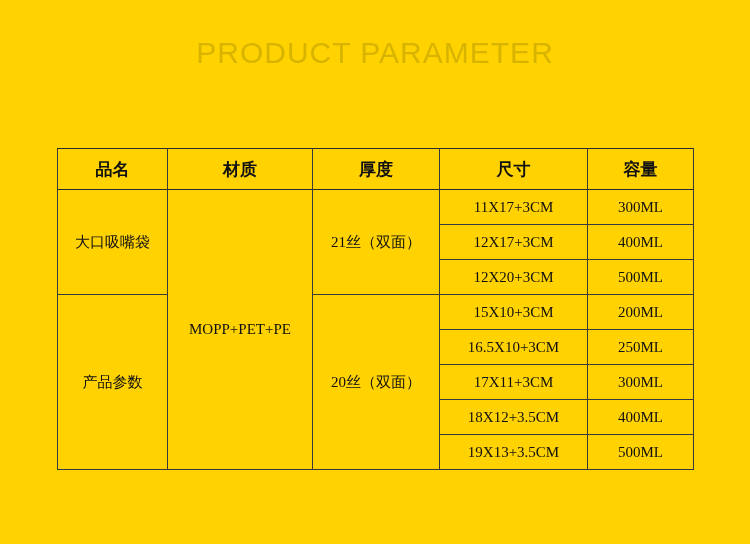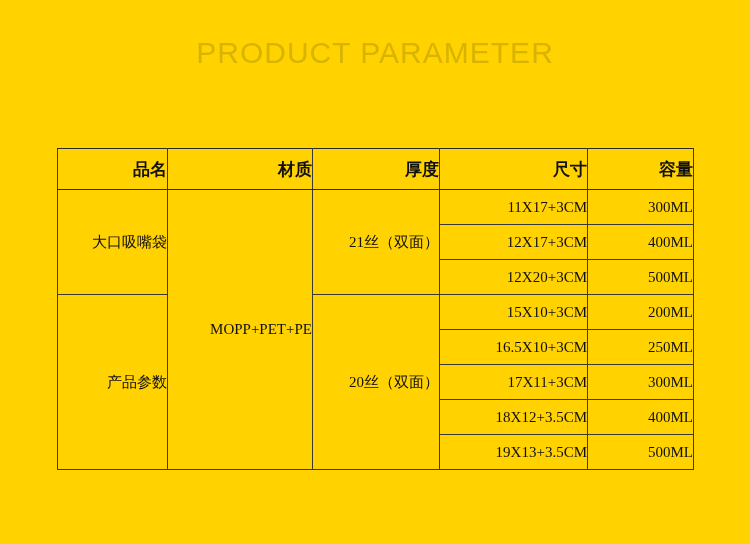--- a/index.html
+++ b/index.html
@@ -48,21 +48,21 @@
     top: 148px;
     width: 636px;
   }
   table.spec {
     border-collapse: collapse;
     width: 636px;
     table-layout: fixed;
   }
   table.spec td, table.spec th {
     border: 1px solid #3a3a3a;
-    text-align: right;
+    text-align: center;
     vertical-align: middle;
     font-size: 15px;
     color: #111111;
     padding: 0;
   }
   table.spec th {
     height: 40px;
     font-size: 17px;
     font-weight: bold;
     font-family: "DejaVu Sans", "Liberation Sans", sans-serif;

